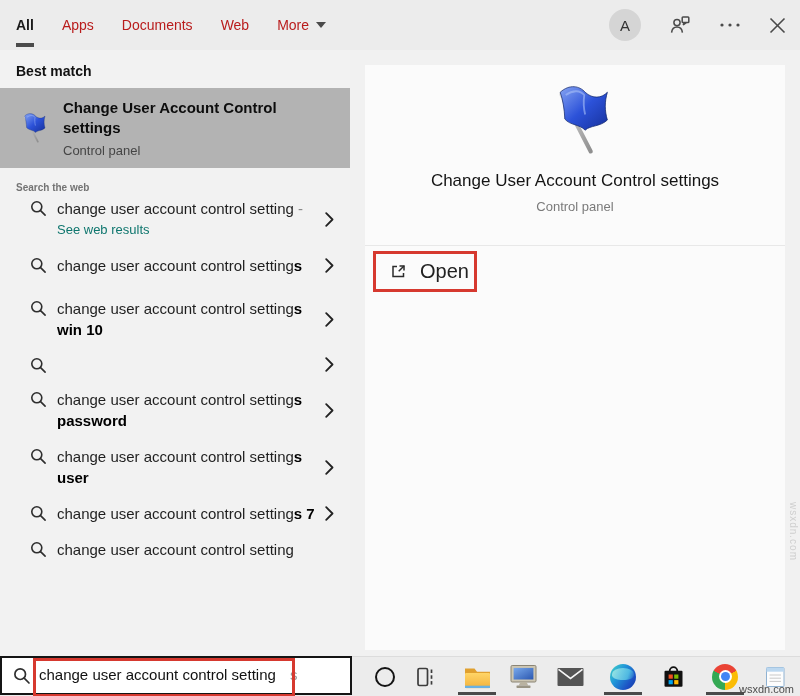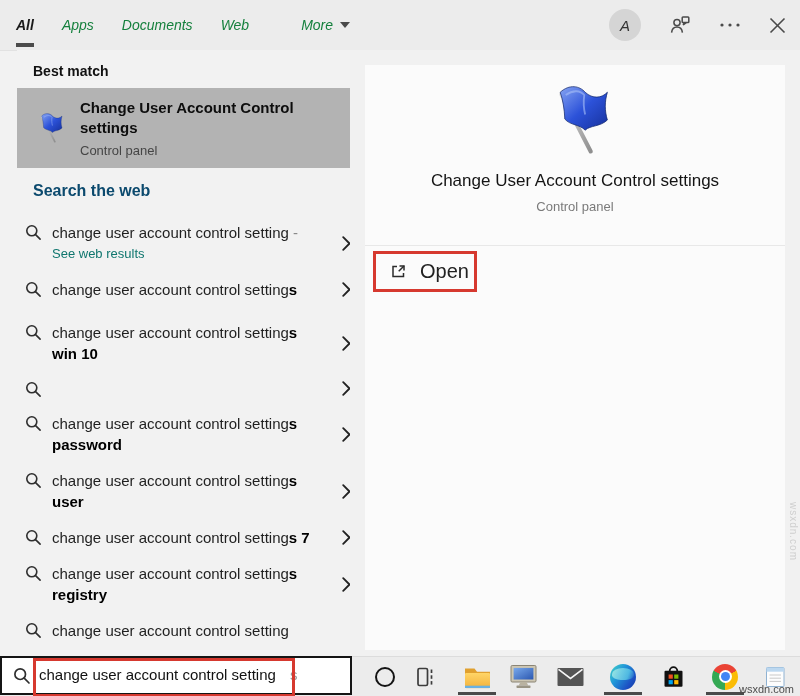--- a/index.html
+++ b/index.html
@@ -1,42 +1,42 @@
 <!DOCTYPE html>
 <html><head>
 <meta charset="utf-8">
 <style>
   html,body{margin:0;padding:0;}
   body{width:800px;height:696px;position:relative;font-family:"Liberation Sans",sans-serif;
        background:#f2f2f2;overflow:hidden;-webkit-font-smoothing:antialiased;}
 
   
-  #topbar{position:absolute;left:0;top:0;width:800px;height:50px;background:#ececec;border-bottom:1px solid #e2e2e2;font-style:italic;}
+  #topbar{position:absolute;left:0;top:0;width:800px;height:50px;background:#ececec;border-bottom:1px solid #e2e2e2;}
   .tabs{position:absolute;left:16px;top:0;height:50px;display:flex;align-items:center;gap:28px;}
-  .tab{font-size:14px;color:#15803d;position:relative;height:50px;display:flex;align-items:center;cursor:default;}
+  .tab{font-size:14px;color:#b91c1c;position:relative;height:50px;display:flex;align-items:center;cursor:default;}
   .tab.active{color:#1a1a1a;font-weight:bold;}
   .tab.active .underline{position:absolute;left:0;right:0;bottom:3px;height:4px;background:#4b4b4b;}
-  .morewrap{display:flex;align-items:center;gap:7px;margin-left:24px;}
+  .morewrap{display:flex;align-items:center;gap:7px;}
   .caret-down{width:0;height:0;border-left:5px solid transparent;border-right:5px solid transparent;border-top:6px solid #4a4a4a;display:inline-block;}
   .topicons{position:absolute;right:14px;top:0;height:50px;display:flex;align-items:center;gap:28px;}
   .avatar{width:32px;height:32px;border-radius:50%;background:#d5d5d5;display:flex;align-items:center;justify-content:center;
           font-size:15px;color:#333;}
   .iconbtn{display:flex;align-items:center;justify-content:center;}
 
   
-  #leftpanel{position:absolute;left:17px;top:50px;width:350px;height:606px;background:#f2f2f2;overflow:hidden;}
+  #leftpanel{position:absolute;left:0;top:50px;width:350px;height:606px;background:#f2f2f2;overflow:hidden;}
   .sectionhdr{font-size:14px;font-weight:bold;color:#111;margin:13px 16px 9px 16px;height:16px;}
-  .sectionhdr2{font-size:16px;font-weight:bold;color:#0c4a6e;margin:14px 16px 24px 16px;height:16px;}
+  .sectionhdr2{font-size:10px;font-weight:bold;color:#737373;margin:14px 16px 0 16px;height:16px;}
   #bestmatch{width:350px;height:80px;background:#b3b3b3;display:flex;align-items:center;cursor:default;}
   #bestmatch .flag{width:32px;height:32px;margin-left:15px;flex:0 0 auto;}
   .bm-text{margin-left:16px;}
   .bm-title{font-size:15px;font-weight:bold;color:#0d0d0d;line-height:20px;width:235px;}
   .bm-sub{font-size:13px;color:#454545;margin-top:5px;}
 
-  .srow{display:flex;align-items:center;padding-left:8px;padding-right:16px;margin-bottom:15px;cursor:default;}
+  .srow{display:flex;align-items:center;padding-left:30px;padding-right:16px;margin-bottom:15px;cursor:default;}
   .srow.one{margin-bottom:22px;}
   .srow .sicon{width:17px;height:17px;flex:0 0 auto;margin-right:10px;align-self:flex-start;margin-top:2px;}
   .srow.one .sicon{align-self:center;margin-top:0;}
   .stext{width:262px;font-size:15px;color:#1f1f1f;line-height:21px;}
   .stext .b{font-weight:bold;color:#000;}
   .dash{color:#8a8a8a;}
   .subline{font-size:13px;color:#0f766e;line-height:21px;}
   .chev{margin-left:auto;flex:0 0 auto;display:flex;align-items:center;}
 
   
@@ -259,31 +259,20 @@
         <use href="#magn"></use>
       </svg>
     <div class="stext"><span>change user account control setting</span><span class="b">s 7</span></div>
     <span class="chev">
         <svg width="9" height="15">
           <use href="#chevr"></use>
         </svg>
       </span>
   </div>
 
-  <div class="srow">
-    <svg class="sicon">
-        <use href="#magn"></use>
-      </svg>
-    <div class="stext"><span>change user account control setting</span><span class="b">s registry</span></div>
-    <span class="chev">
-        <svg width="9" height="15">
-          <use href="#chevr"></use>
-        </svg>
-      </span>
-  </div>
 
   <div class="srow one">
     <svg class="sicon">
         <use href="#magn"></use>
       </svg>
     <div class="stext"><span>change user account control setting</span></div>
   </div>
 </div>
 
 <div id="rightpanel">

